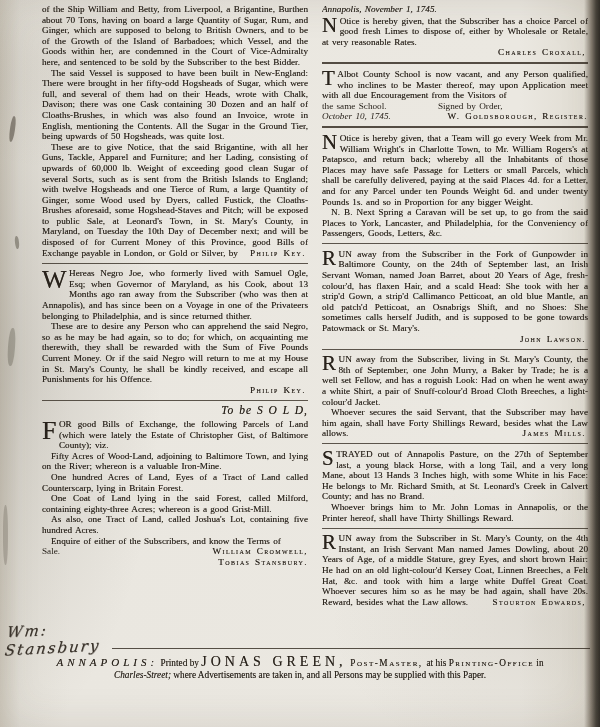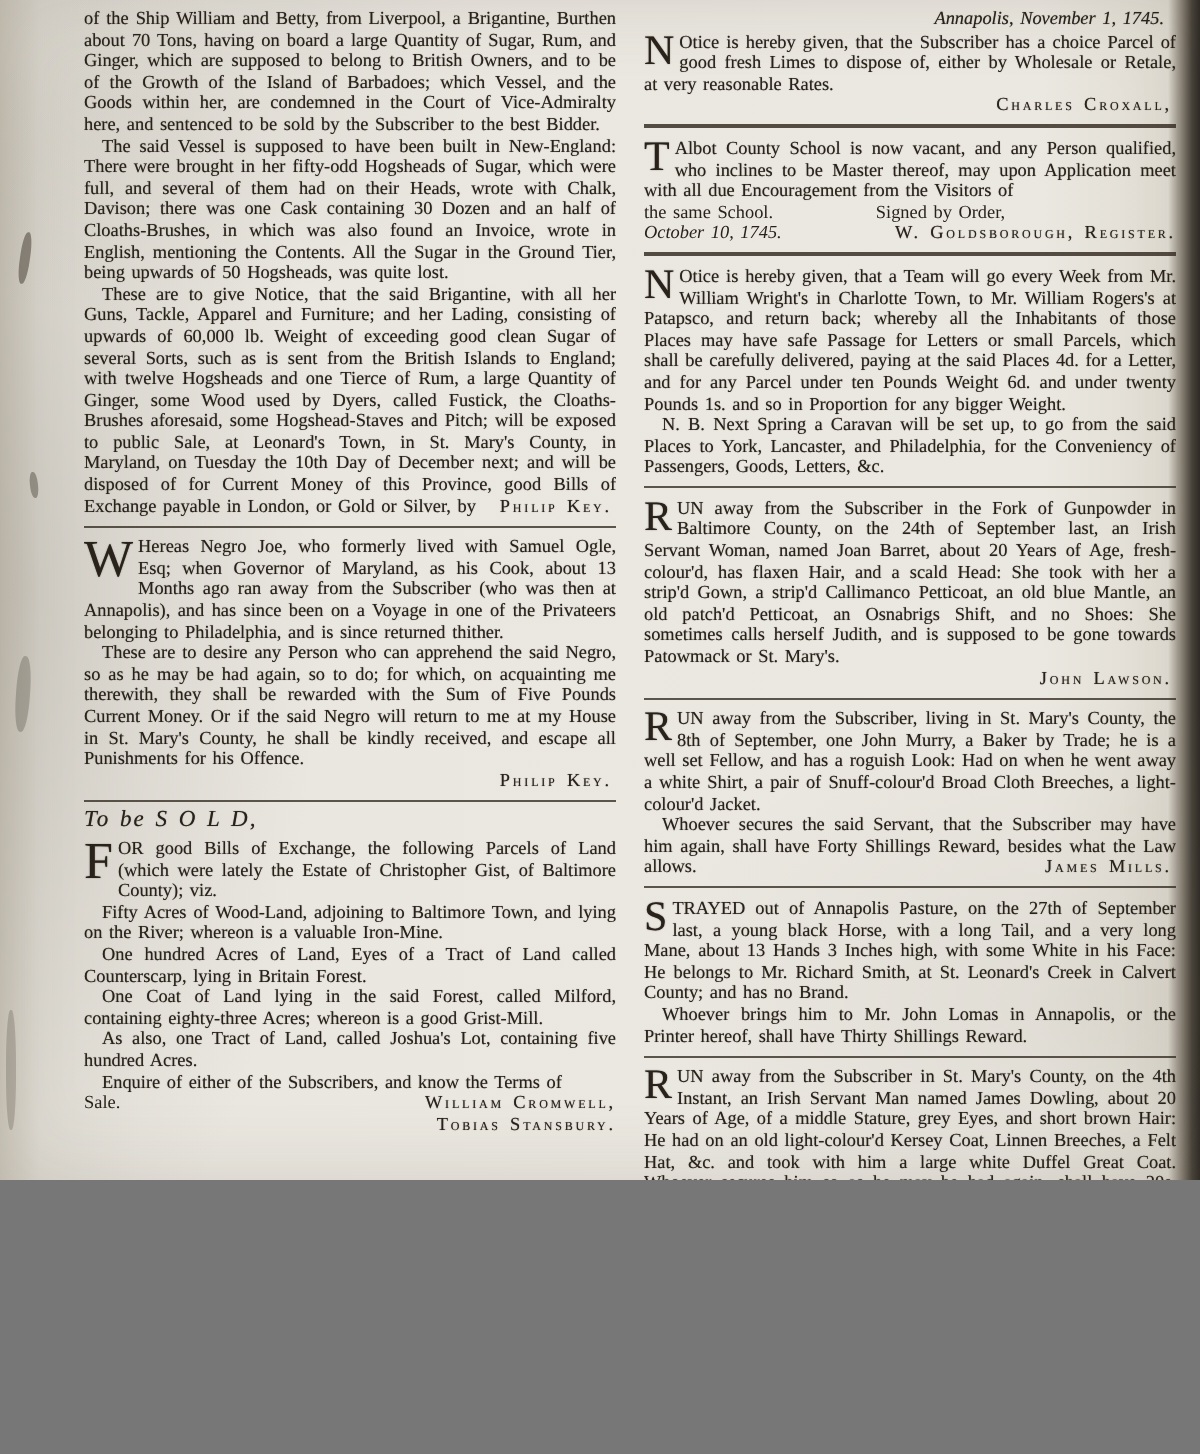--- a/index.html
+++ b/index.html
@@ -1,17 +1,17 @@
 <!DOCTYPE html>
 <html><head>
 <meta charset="utf-8">
 <style>
   html,body{margin:0;padding:0;background:#777;}
   .page{
-    position:relative;width:600px;height:590px;overflow:hidden;
+    position:relative;width:600px;height:727px;overflow:hidden;
     color:#28221b;
     font-family:"Liberation Serif","DejaVu Serif",serif;
     background:
       radial-gradient(ellipse 260px 160px at 12% 8%, rgba(110,100,85,0.10), transparent 70%),
       radial-gradient(ellipse 300px 220px at 90% 85%, rgba(110,100,85,0.09), transparent 70%),
       radial-gradient(ellipse 200px 500px at 2% 50%, rgba(90,82,70,0.16), transparent 75%),
       linear-gradient(90deg,#d4cfc3 0px,#e4e1d9 20px,#eae7e0 70px,#ebe8e1 520px,#e0dcd2 584px,#8a8276 591px,#46423a 596px,#2c2924 600px);
     box-shadow:inset 0 0 40px rgba(80,70,55,0.15);
     text-decoration:underline;
   }
@@ -20,22 +20,22 @@
   .col-right{left:322px;width:266px;}
   p{margin:0;text-shadow:0 0 0.5px rgba(42,34,26,0.55);}
   .ind{text-indent:9px;}
   .dropcap{float:left;font-size:21px;line-height:17.5px;padding:1px 2.5px 0 0;text-shadow:0 0 0.6px rgba(42,34,26,0.7);}
   .dropcap.big{font-size:26px;line-height:21px;}
   .sig{font-variant:small-caps;letter-spacing:1.4px;text-shadow:0 0 0.5px rgba(42,34,26,0.6);}
   .sig-line{text-align:right;padding-right:2px;}
   .pull-up{margin-top:-10.6px;}
   .rule{border:none;border-top:1.3px solid rgba(50,42,32,0.78);margin:4.5px 0;}
   .rule.thick{border-top:2.1px solid rgba(50,42,32,0.82);}
-  .dateline{font-style:italic;text-align:right;padding-right:6px;margin-bottom:1px;text-shadow:0 0 0.5px rgba(42,34,26,0.55);}
-  .sold-heading{margin:3px 0 3px;text-align:left;font-style:italic;font-weight:normal;font-size:11.5px;letter-spacing:1px;text-shadow:0 0 0.5px rgba(42,34,26,0.6);}
+  .dateline{font-style:italic;text-align:left;padding-right:6px;margin-bottom:1px;text-shadow:0 0 0.5px rgba(42,34,26,0.55);}
+  .sold-heading{margin:3px 0 3px;text-align:right;font-style:italic;font-weight:normal;font-size:11.5px;letter-spacing:1px;text-shadow:0 0 0.5px rgba(42,34,26,0.6);}
   .row{display:flex;justify-content:space-between;align-items:flex-start;}
   .row .spacer{width:34px;}
   .ital{font-style:italic;}
   .sigstack{text-align:right;line-height:11px;}
   section{margin-bottom:2px;}
   .handwriting{
     position:absolute;left:6px;top:620px;width:130px;
     font-family:"DejaVu Serif",serif;font-style:italic;font-size:15px;
     letter-spacing:2px;color:#3a332b;transform:rotate(-3deg) skewX(-10deg);
     text-shadow:0.4px 0.4px 0 rgba(58,51,43,0.5);

